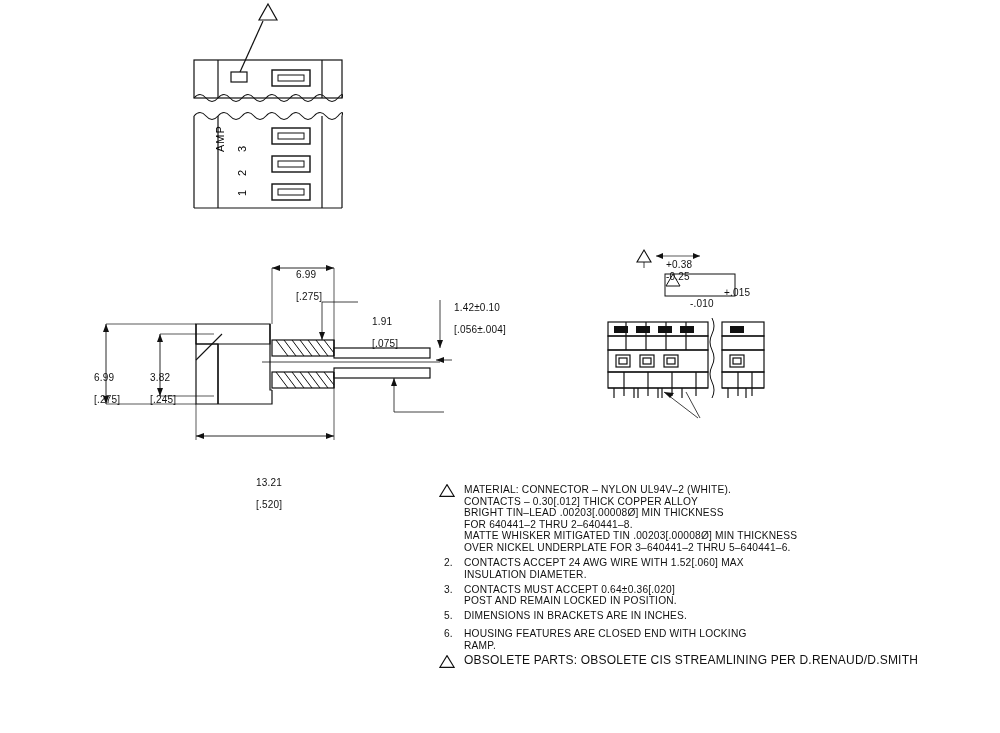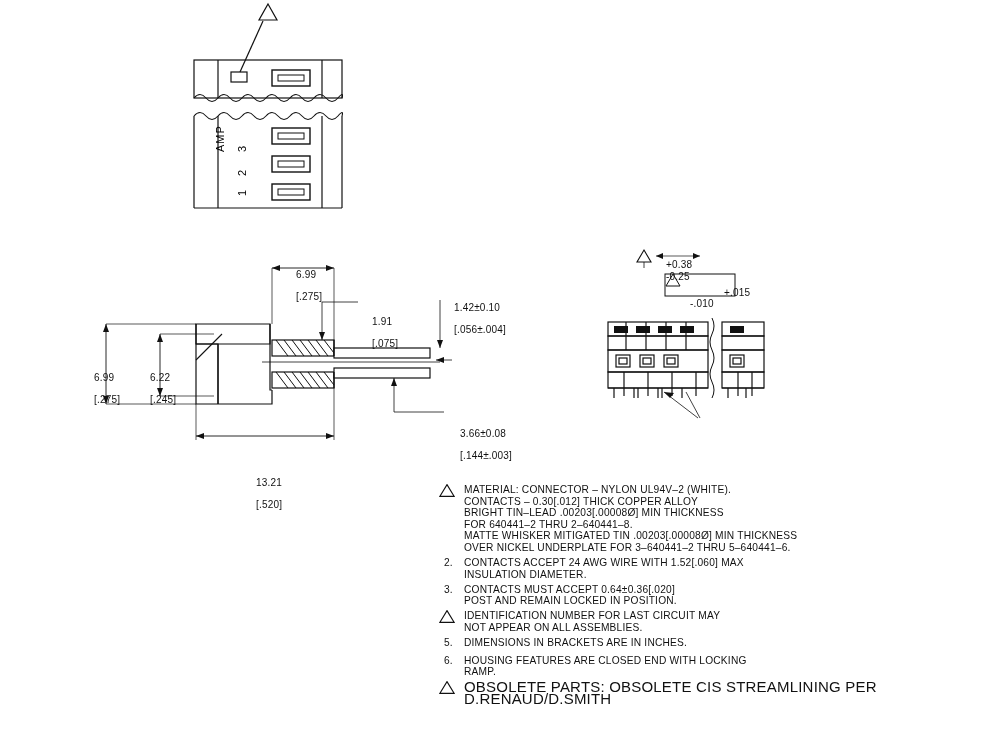--- a/index.html
+++ b/index.html
@@ -256,44 +256,40 @@
   <div class="vert-label" style="left:236px; top:196px; font-size:11px;">1</div>
   <div class="vert-label" style="left:236px; top:176px; font-size:11px;">2</div>
   <div class="vert-label" style="left:236px; top:152px; font-size:11px;">3</div>
 
   <div class="dim-text" style="left:82px; top:348px;">
     <span>6.99</span><br>
     <span>[.275]</span>
   </div>
 
   <div class="dim-text" style="left:138px; top:348px;">
-    <span>6.22</span><br>
+    <span>3.82</span><br>
     <span>[.245]</span>
   </div>
 
   <div class="dim-text" style="left:284px; top:245px;">
     <span>6.99</span><br>
     <span>[.275]</span>
   </div>
 
   <div class="dim-text" style="left:360px; top:292px;">
     <span>1.91</span><br>
     <span>[.075]</span>
   </div>
 
   <div class="dim-text" style="left:442px; top:278px;">
     <span>1.42±0.10</span><br>
     <span>[.056±.004]</span>
   </div>
 
 
-  <div class="dim-text" style="left:448px; top:404px;">
-    <span>3.66±0.08</span><br>
-    <span>[.144±.003]</span>
-  </div>
 
   <div class="dim-text" style="left:244px; top:453px;">
     <span>13.21</span><br>
     <span>[.520]</span>
   </div>
 
   <div class="dim-text" style="left:666px; top:246px;">+0.38</div>
   <div class="dim-text" style="left:666px; top:258px;">-0.25</div>
   <div class="dim-text" style="left:724px; top:274px;">+.015</div>
   <div class="dim-text" style="left:690px; top:285px;">-.010</div>
@@ -324,48 +320,39 @@
     </div>
 
     <div class="note-row">
       <div class="note-marker">
         <span class="note-num">3.</span>
       </div>
       <div class="note-body">CONTACTS MUST ACCEPT 0.64±0.36[.020]
 POST AND REMAIN LOCKED IN POSITION.</div>
     </div>
 
+
+    <div class="note-row">
+      <div class="note-marker">
+        <span class="note-num">5.</span>
+      </div>
+      <div class="note-body">DIMENSIONS IN BRACKETS ARE IN INCHES.</div>
+    </div>
+
+    <div class="note-row">
+      <div class="note-marker">
+        <span class="note-num">6.</span>
+      </div>
+      <div class="note-body">HOUSING FEATURES ARE CLOSED END WITH LOCKING
+RAMP.</div>
+    </div>
+
     <div class="note-row">
       <div class="note-marker">
         <svg class="tri-outline" viewBox="0 0 16 13">
           <polygon points="8,0.6 15.2,12.4 0.8,12.4" fill="#fff" stroke="#111" stroke-width="1.1"></polygon>
         </svg>
       </div>
-      <div class="note-body">IDENTIFICATION NUMBER FOR LAST CIRCUIT MAY
-NOT APPEAR ON ALL ASSEMBLIES.</div>
-    </div>
-
-    <div class="note-row">
-      <div class="note-marker">
-        <span class="note-num">5.</span>
-      </div>
-      <div class="note-body">DIMENSIONS IN BRACKETS ARE IN INCHES.</div>
-    </div>
-
-    <div class="note-row">
-      <div class="note-marker">
-        <span class="note-num">6.</span>
-      </div>
-      <div class="note-body">HOUSING FEATURES ARE CLOSED END WITH LOCKING
-RAMP.</div>
-    </div>
-
-    <div class="note-row">
-      <div class="note-marker">
-        <svg class="tri-outline" viewBox="0 0 16 13">
-          <polygon points="8,0.6 15.2,12.4 0.8,12.4" fill="#fff" stroke="#111" stroke-width="1.1"></polygon>
-        </svg>
-      </div>
-      <div class="note-body" style="font-size:15px;">OBSOLETE PARTS: OBSOLETE CIS STREAMLINING PER D.RENAUD/D.SMITH</div>
+      <div class="note-body" style="font-size:12px;">OBSOLETE PARTS: OBSOLETE CIS STREAMLINING PER D.RENAUD/D.SMITH</div>
     </div>
 
   </div>
 </div>
 
 </body></html>

